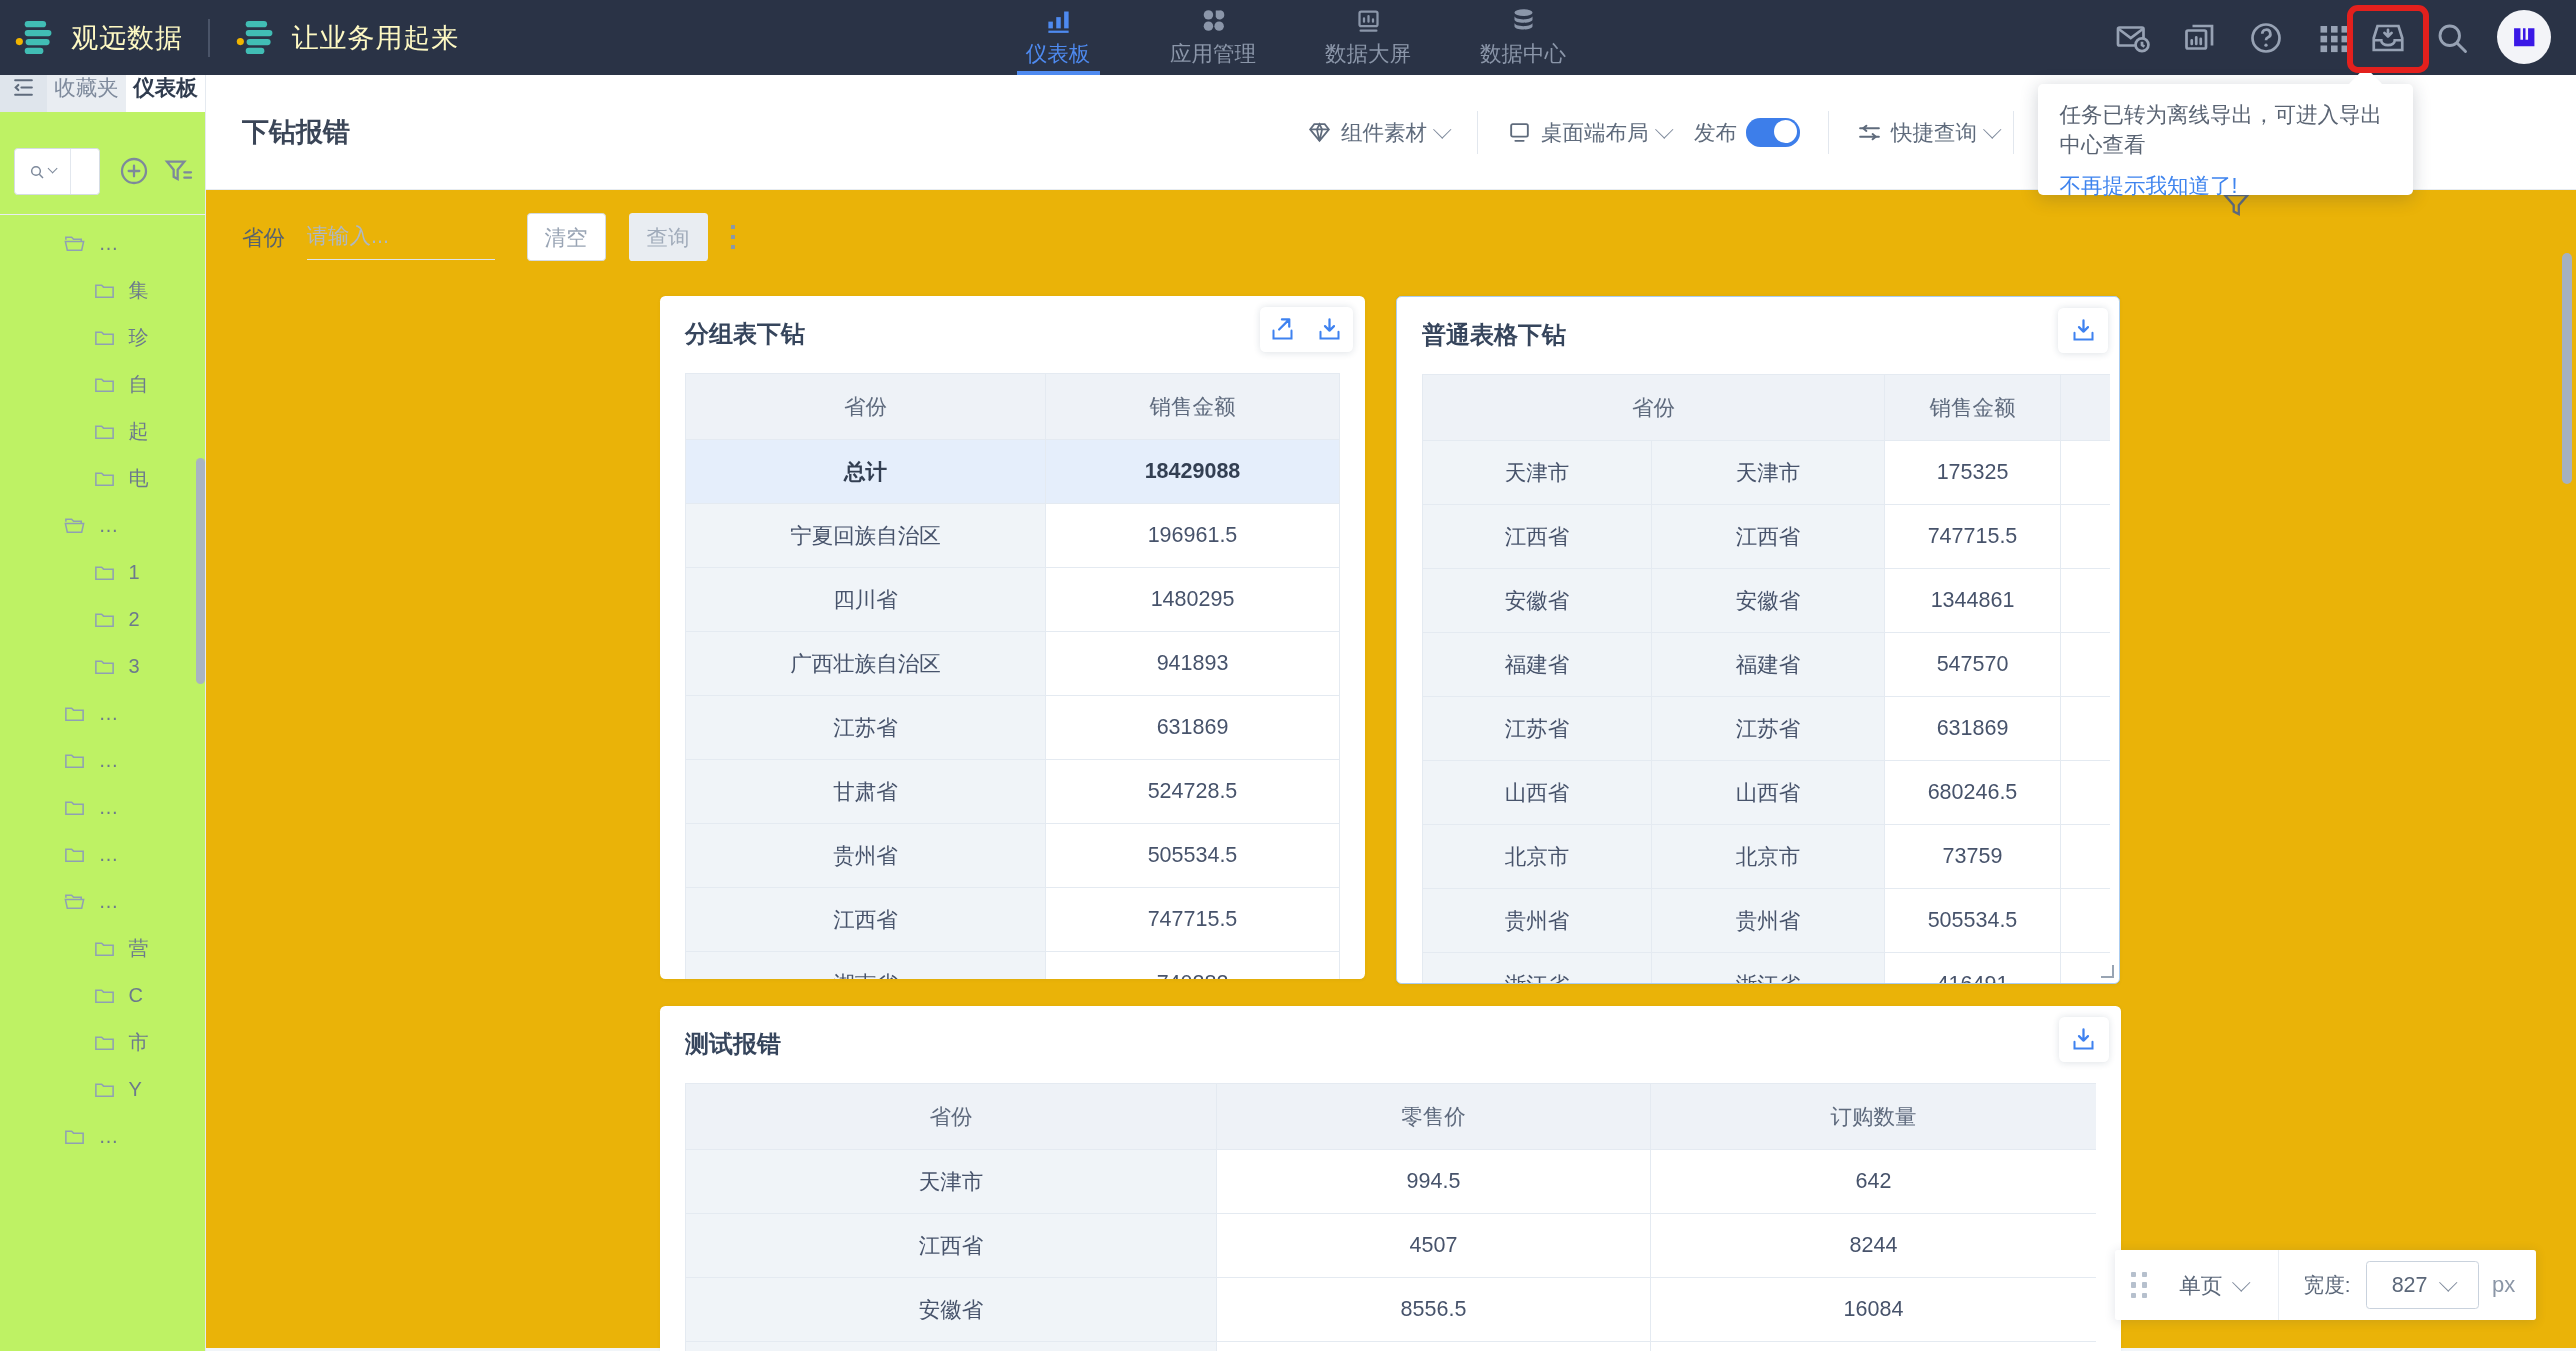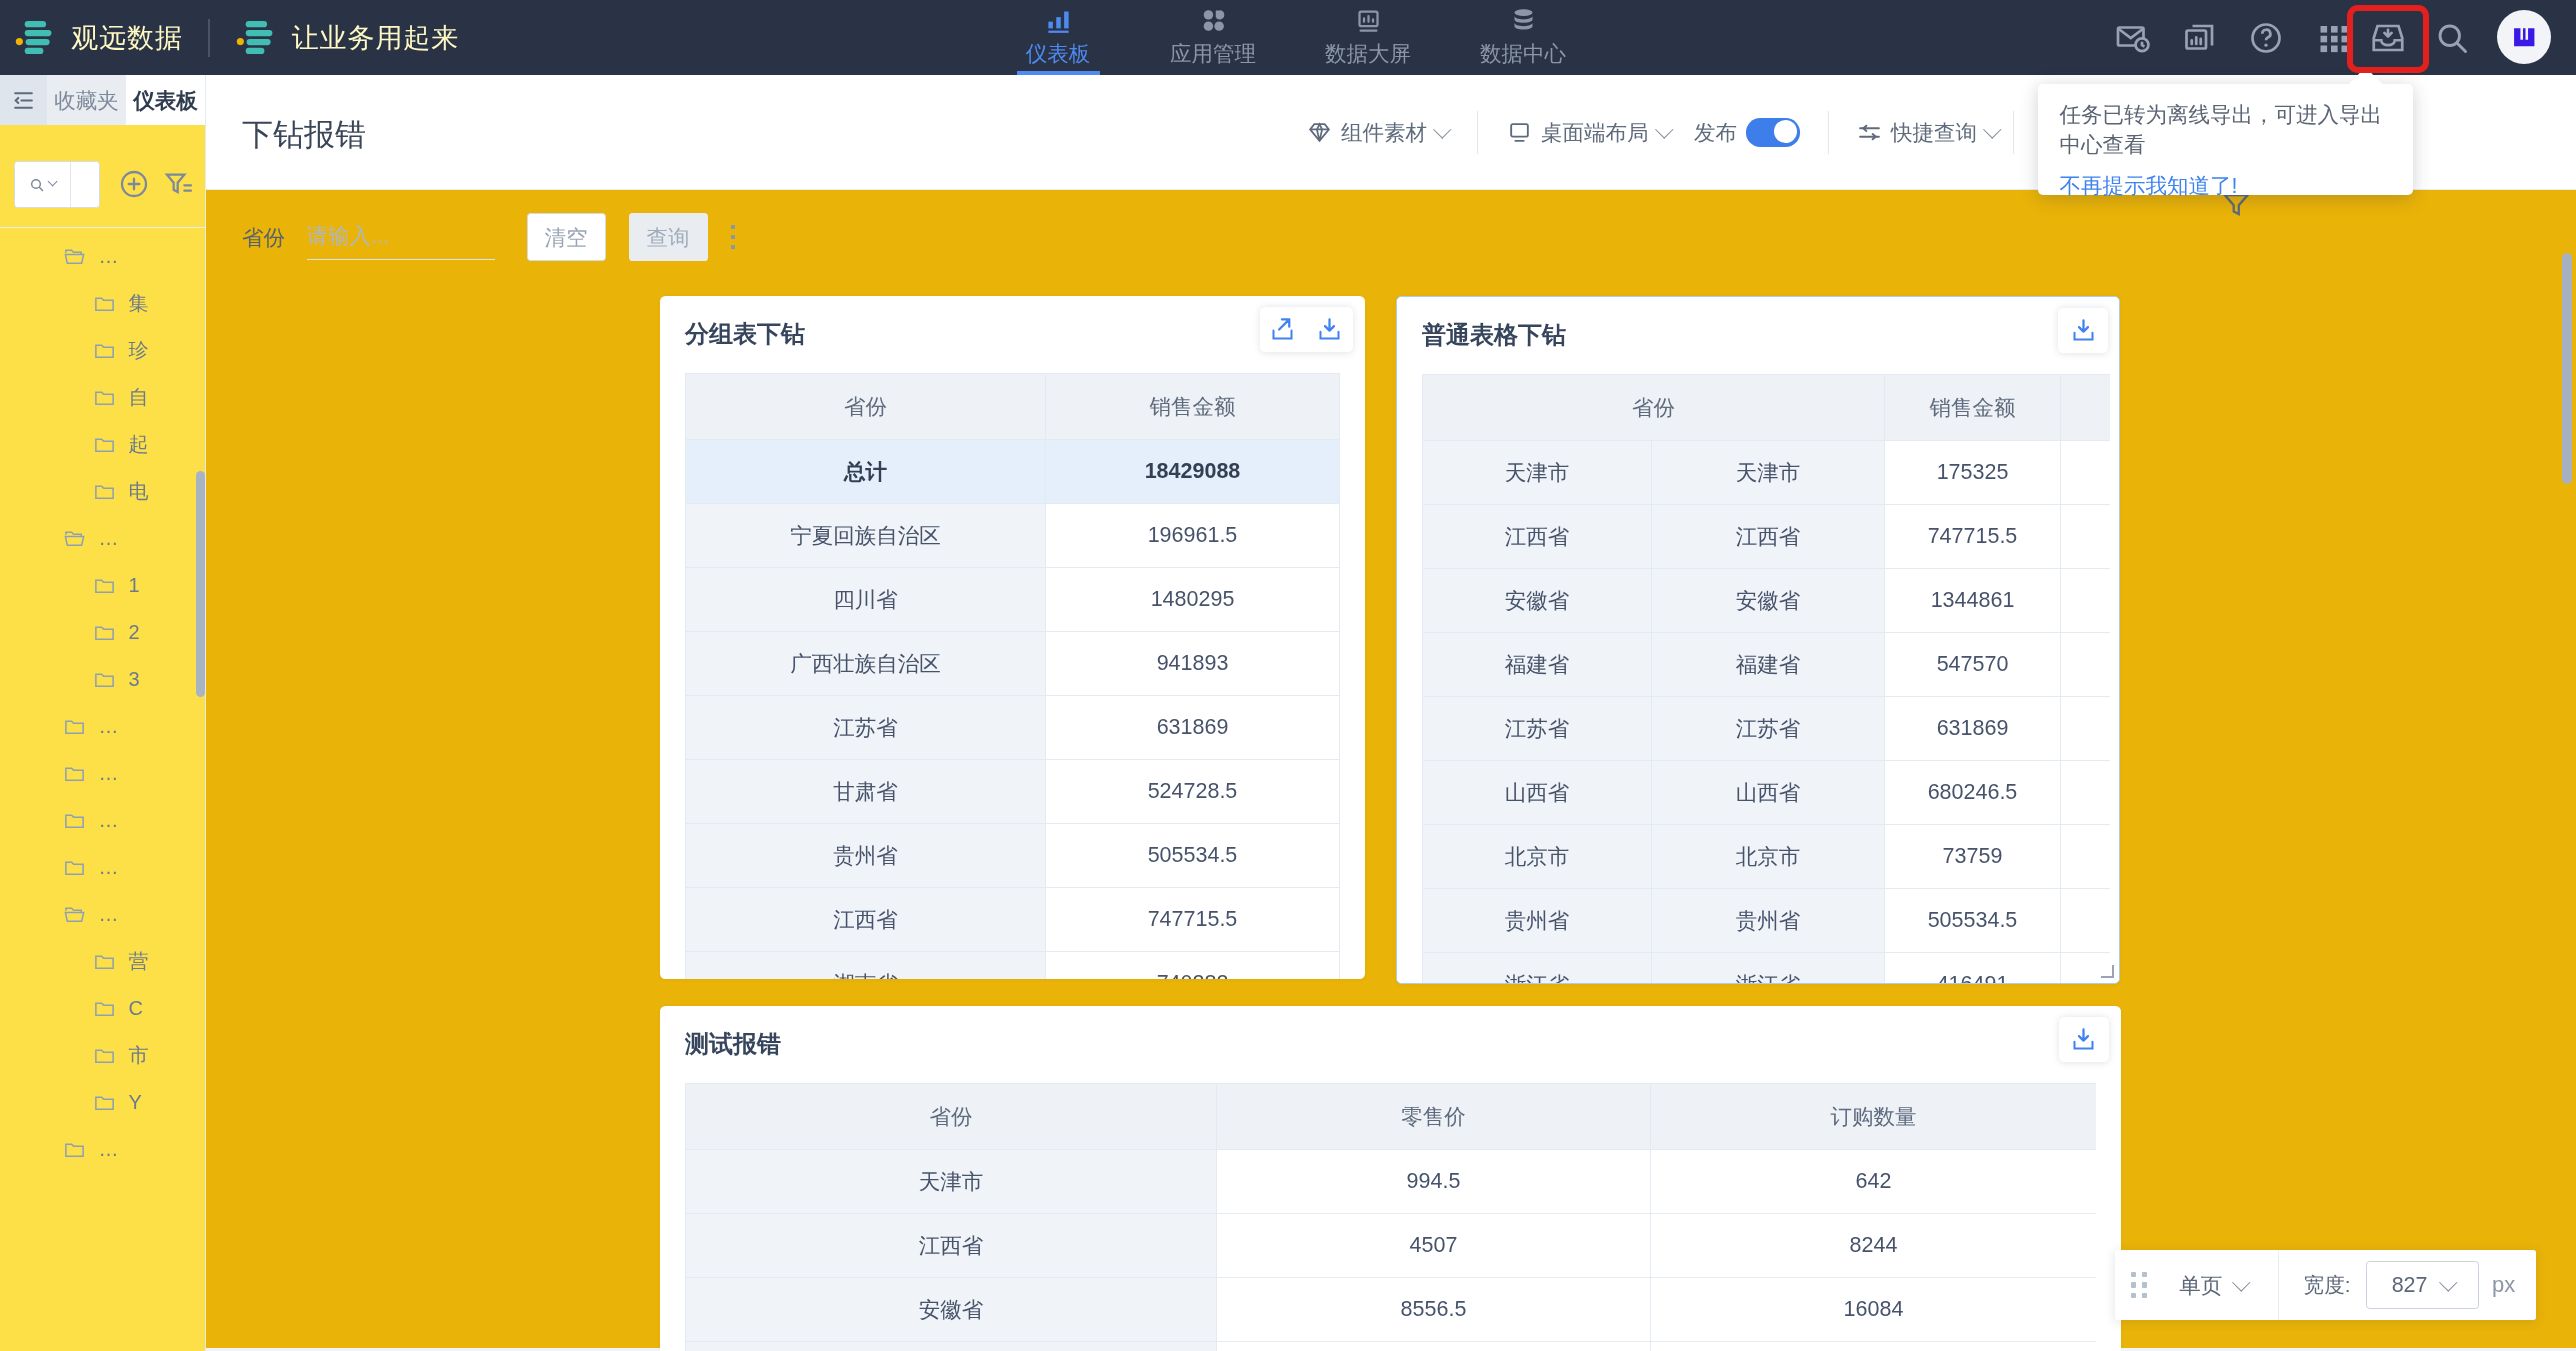--- a/index.html
+++ b/index.html
@@ -15,35 +15,35 @@
   #nav-tabs{position:absolute;left:1004px;top:0;height:75px;display:flex;gap:47px}
   .nav-tab{width:108px;height:75px;display:flex;flex-direction:column;align-items:center;justify-content:center;gap:5.4px;color:#8b96a9;cursor:pointer;position:relative}
   .nav-tab .nlabel{font-size:21.5px}
   .nav-tab.active{color:#4e8af0}
   .nav-tab.active:after{content:"";position:absolute;bottom:0;left:12.5px;right:12.5px;height:4.5px;background:#4e8af0}
   #topbar-right .tbicon{position:absolute;top:20px;width:36px;height:36px;color:#97a2b4;cursor:pointer}
   #avatar{position:absolute;left:2497px;top:10px;width:54px;height:54px;border-radius:50%;background:#f3f4f8;display:flex;align-items:center;justify-content:center;cursor:pointer}
 
   
   #toolbar{position:absolute;left:206px;top:75px;width:2370px;height:115px;background:#fff;border-bottom:0.9px solid #e7ecf1;z-index:3}
-  #page-title{position:absolute;left:36px;top:39px;font-size:31px;color:#3a4557;font-weight:400}
+  #page-title{position:absolute;left:36px;top:39px;font-size:27px;color:#3a4557;font-weight:700}
   .tctrl{position:absolute;top:32px;height:50px;display:flex;align-items:center;gap:9px;color:#5f6b7c;font-size:21.5px;cursor:pointer}
   .vdiv{position:absolute;top:36px;width:0.9px;height:43px;background:#e2e7ee}
   .chev{width:12.5px;height:12.5px;border-right:1.8px solid #7d899b;border-bottom:1.8px solid #7d899b;transform:rotate(45deg);margin-top:-5.4px}
   #pub-toggle{width:54px;height:29px;border-radius:14.3px;background:#3d7eea;position:relative;cursor:pointer}
   #pub-toggle .knob{position:absolute;right:2.7px;top:2.7px;width:23px;height:23px;border-radius:50%;background:#fff}
   #split-btn{position:absolute;left:2373px;top:97px;width:127px;height:59px;background:#3f84ee;border-radius:3.6px;display:flex;z-index:2}
   #split-btn .seg1{width:66px;border-right:0.9px solid rgba(255,255,255,.5)}
   #split-btn .seg2{flex:1;display:flex;align-items:center;justify-content:center}
   #split-btn .chev{border-color:#fff;margin-top:-3.6px}
   #more-dots{position:absolute;left:2520px;top:122px;display:flex;gap:7.2px;cursor:pointer}
   #more-dots i{width:10px;height:10px;background:#8b98a8}
 
   
-  #sidebar{position:absolute;left:0;top:75px;width:206px;bottom:0;background:#fde047;border-right:0.9px solid #e5eaf0;z-index:2}
+  #sidebar{position:absolute;left:0;top:62px;width:206px;bottom:0;background:#bef264;border-right:0.9px solid #e5eaf0;z-index:2}
   #sb-tabs{display:flex;height:50px}
   #collapse-btn{width:47px;height:50px;background:#dfe5ec;display:flex;align-items:center;justify-content:center;cursor:pointer;color:#5f6b7c}
   .sb-tab{flex:1;height:50px;display:flex;align-items:center;justify-content:center;font-size:21.5px;cursor:pointer}
   .sb-tab.fav{background:#e9edf2;color:#7e8a9c}
   .sb-tab.dash{background:#fff;color:#2f3b4e;font-weight:bold}
   #sb-search-row{position:absolute;left:0;top:86px;width:206px;height:54px}
   #sb-search{position:absolute;left:14.3px;top:0;width:86px;height:47px;border:0.9px solid #d5dce4;border-radius:3.6px;background:#fff;display:flex;align-items:center}
   #sb-search .half{width:56px;height:100%;display:flex;align-items:center;justify-content:center;gap:3.6px;border-right:0.9px solid #e2e7ee;color:#7d899b}
   .sb-ic{position:absolute;top:7.2px;width:32px;height:32px;color:#7d899b;cursor:pointer}
   #sb-divider{position:absolute;left:0;top:152px;width:206px;height:0.9px;background:#e8edf2}

